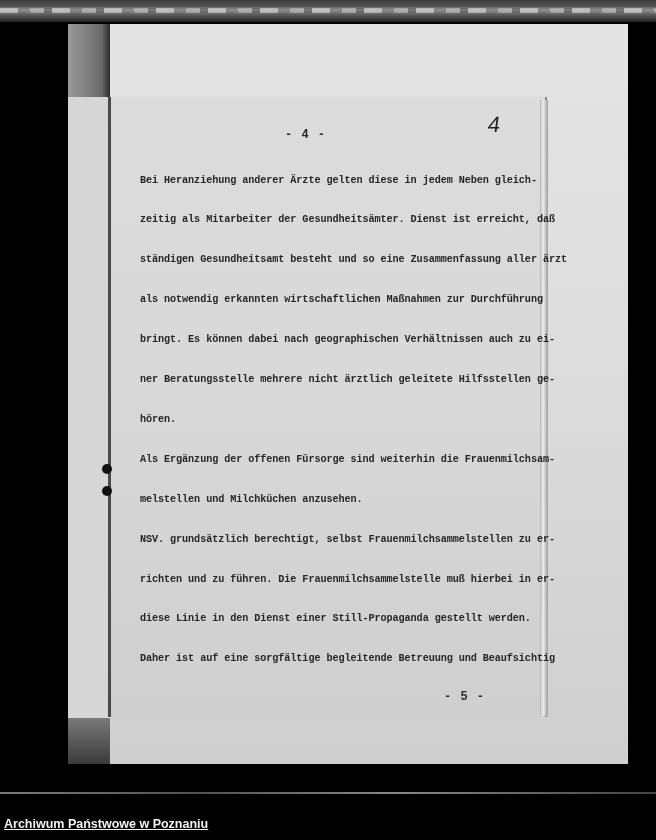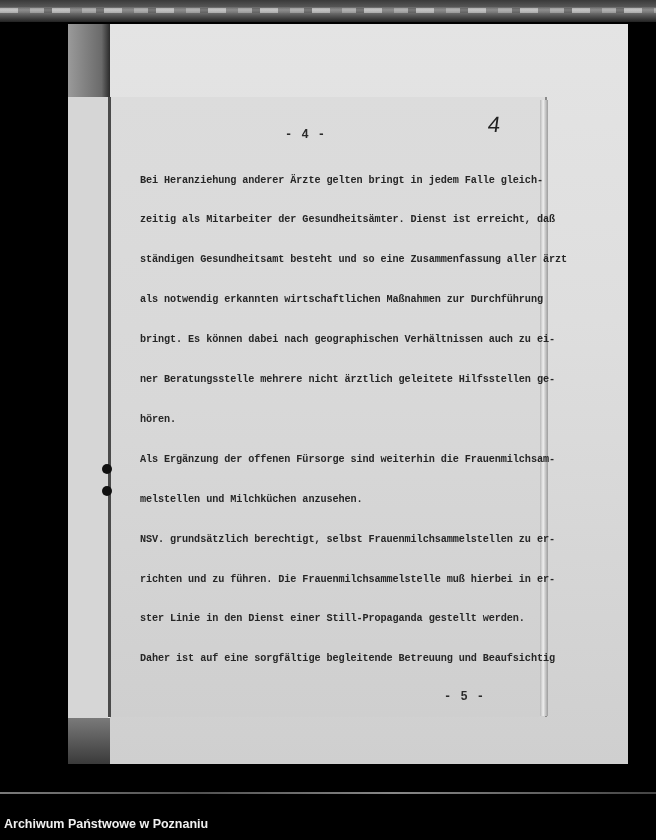--- a/index.html
+++ b/index.html
@@ -104,20 +104,21 @@
       display: block;
       height: 13.3px;
     }
     .archive-label {
       position: absolute;
       left: 4px; top: 817px;
       font-family: "Liberation Sans", sans-serif;
       font-size: 12.5px;
       font-weight: bold;
       color: #f0f0f0;
+      text-decoration: underline;
     }
     .bottom-line {
       position: absolute;
       left: 0; top: 792px;
       width: 656px; height: 2px;
       background: linear-gradient(90deg, #999, #666 30%, #aaa 60%, #555);
       opacity: 0.8;
     }
   </style>
 </head>
@@ -132,32 +133,32 @@
 <div class="main-page"></div>
 <div class="page-edge"></div>
 
 <div class="punch" style="top:464px;"></div>
 <div class="punch" style="top:486px;"></div>
 
 <div class="stamp-number">4</div>
 <div class="page-header-num">- 4 -</div>
 
 <div class="text-block">
-  <span class="text-line">Bei Heranziehung anderer Ärzte gelten bringt in jedem Falle gleich-</span>
+  <span class="text-line">Bei Heranziehung anderer Ärzte gelten diese in jedem Neben gleich-</span>
   <span class="text-line">zeitig als Mitarbeiter der Gesundheitsämter. Dienst ist erreicht, daß</span>
   <span class="text-line">ständigen Gesundheitsamt besteht und so eine Zusammenfassung aller ärzt</span>
   <span class="text-line">als notwendig erkannten wirtschaftlichen Maßnahmen zur Durchführung</span>
   <span class="text-line">bringt. Es können dabei nach geographischen Verhältnissen auch zu ei-</span>
   <span class="text-line">ner Beratungsstelle mehrere nicht ärztlich geleitete Hilfsstellen ge-</span>
   <span class="text-line">hören.</span>
   <span class="text-line">Als Ergänzung der offenen Fürsorge sind weiterhin die Frauenmilchsam-</span>
   <span class="text-line">melstellen und Milchküchen anzusehen.</span>
   <span class="text-line">NSV. grundsätzlich berechtigt, selbst Frauenmilchsammelstellen zu er-</span>
   <span class="text-line">richten und zu führen. Die Frauenmilchsammelstelle muß hierbei in er-</span>
-  <span class="text-line">ster Linie in den Dienst einer Still-Propaganda gestellt werden.</span>
+  <span class="text-line">diese Linie in den Dienst einer Still-Propaganda gestellt werden.</span>
   <span class="text-line">Daher ist auf eine sorgfältige begleitende Betreuung und Beaufsichtig</span>
   
   
   
   
   
   
   
   
   

